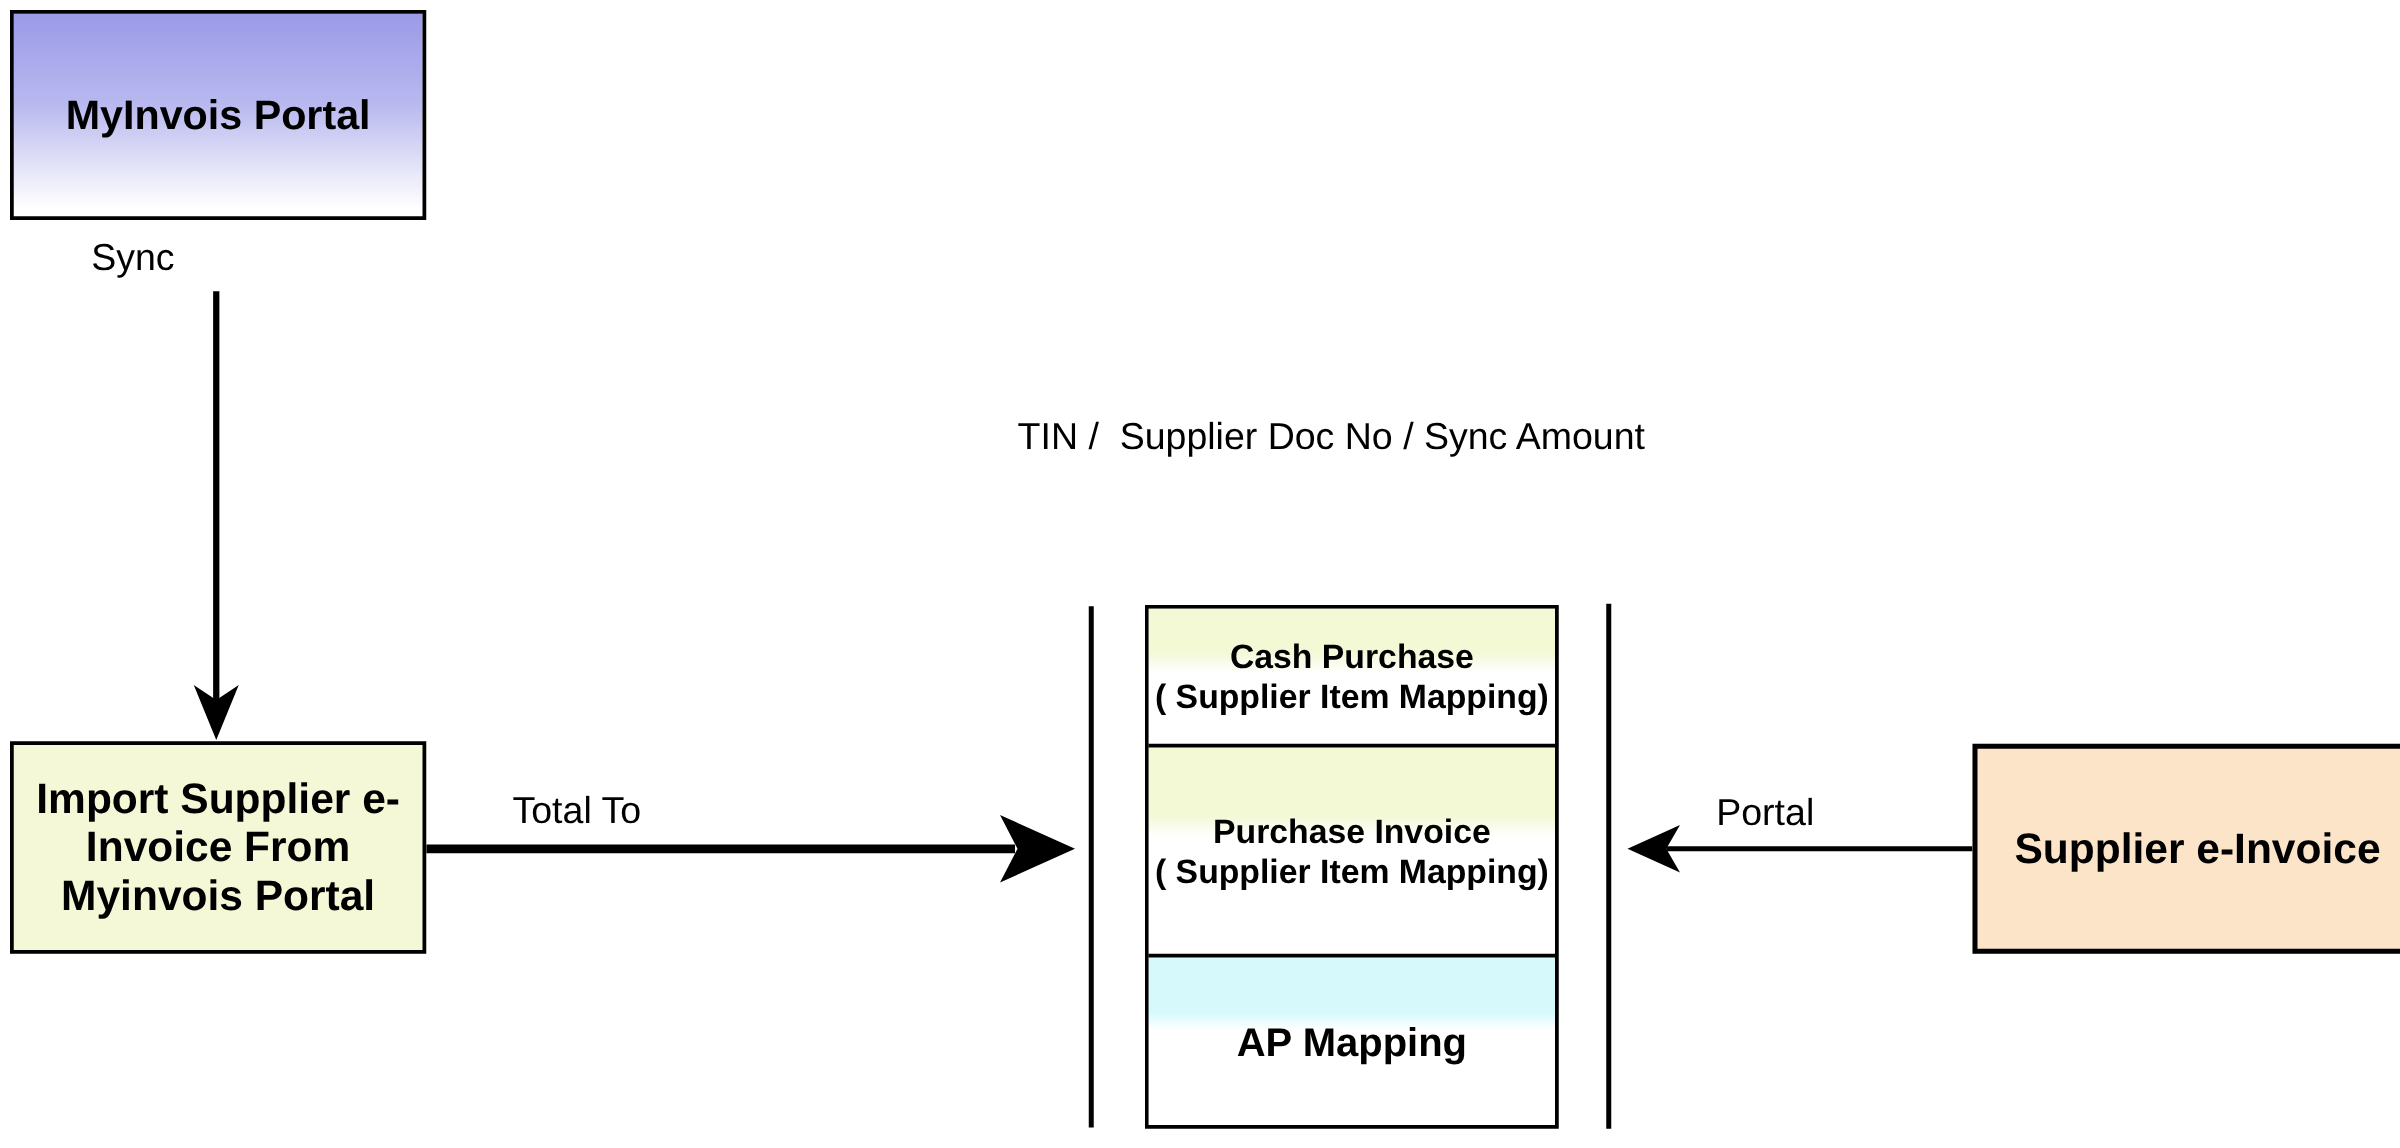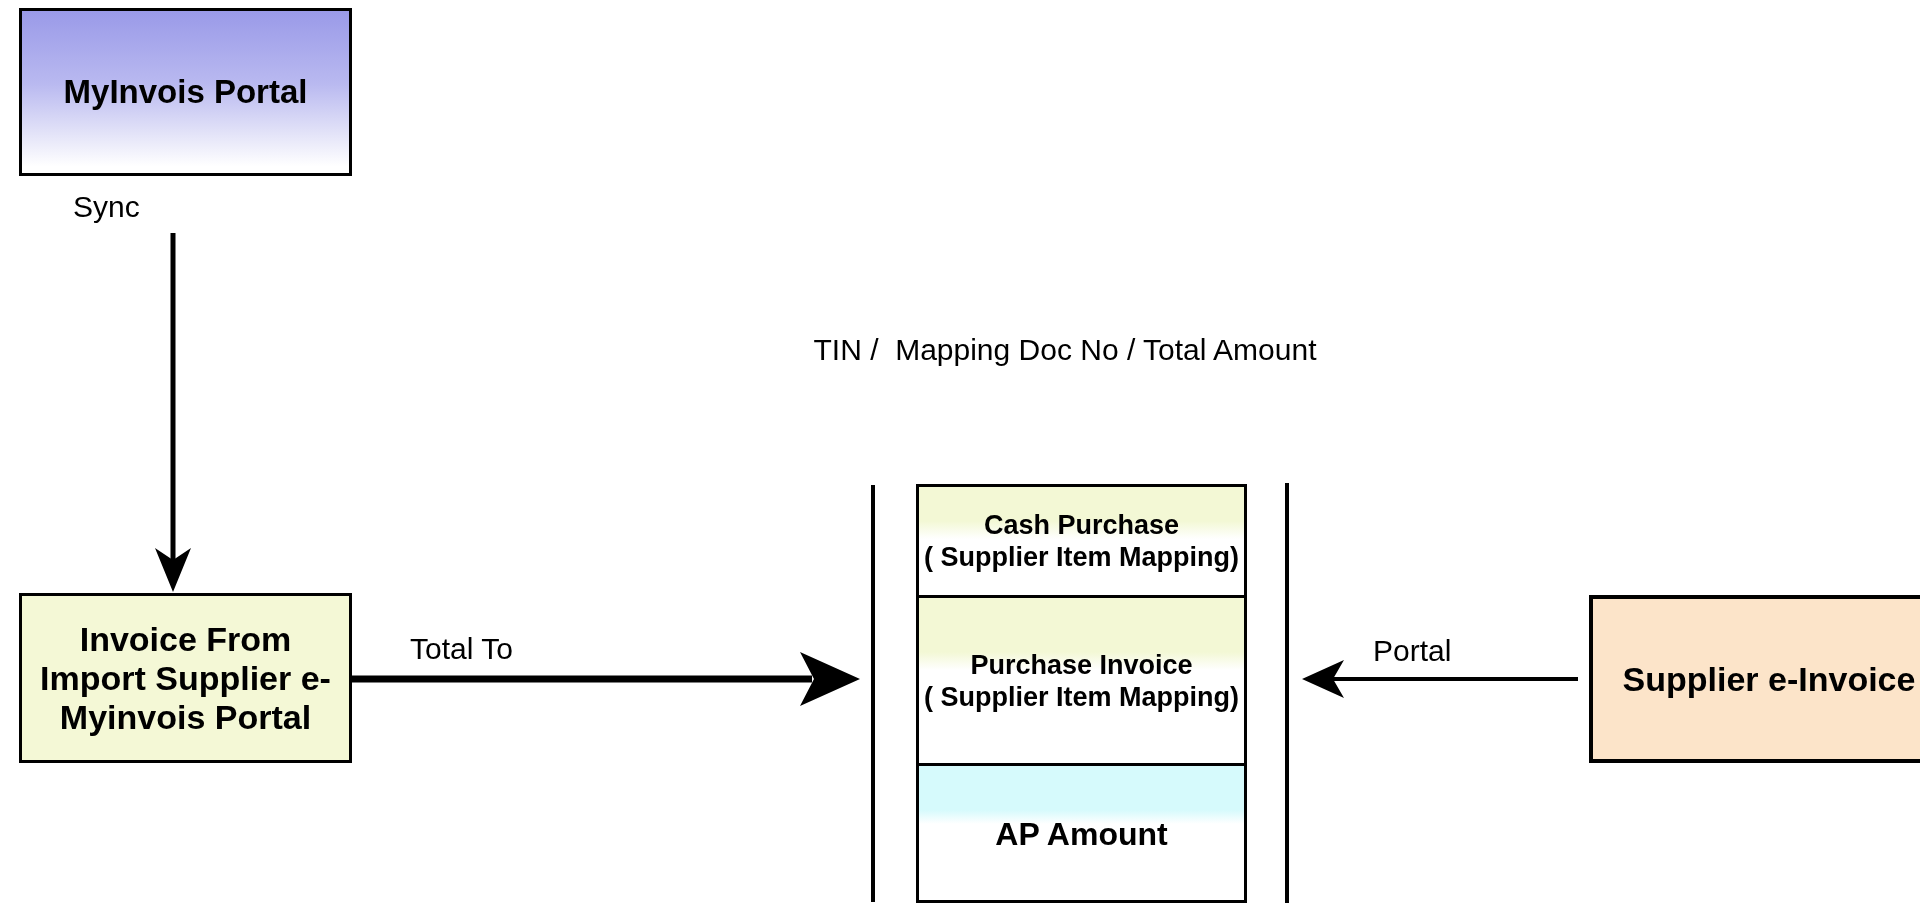--- a/index.html
+++ b/index.html
@@ -29,21 +29,20 @@
   .node {
     position: absolute;
     box-sizing: border-box;
     border: 3px solid var(--stroke, #000);
     display: flex;
     flex-direction: column;
     align-items: center;
     justify-content: center;
     text-align: center;
     font-weight: bold;
-    margin-left: 11px;
   }
   .node-portal {
     left: 8px; top: 8px;
     width: 333px; height: 168px;
     background: linear-gradient(to bottom, var(--portal-top) 0%, #b9b9f0 45%, #dedef7 72%, #ffffff 96%);
     font-size: 33px;
   }
   .node-import {
     left: 8px; top: 593px;
     width: 333px; height: 170px;
@@ -141,42 +140,42 @@
     <line x1="1287" y1="483" x2="1287" y2="903" stroke-width="4"></line>
   </svg>
 
   <div class="node node-portal">
     <span>MyInvois Portal</span>
   </div>
 
   <div class="flow-label label-sync">Sync</div>
 
   <div class="node node-import">
+    <div>Import Supplier e-</div>
     <div>Invoice From</div>
-    <div>Import Supplier e-</div>
     <div>Myinvois Portal</div>
   </div>
 
   <div class="flow-label label-import">Total To</div>
 
   <div class="annotation">
-    <div class="detail">TIN /  Mapping Doc No / Total Amount</div>
+    <div class="detail">TIN /  Supplier Doc No / Sync Amount</div>
   </div>
 
   <div class="stack">
     <div class="section section-cash">
       <div>Cash Purchase</div>
       <div>( Supplier Item Mapping)</div>
     </div>
     <div class="section section-purchase">
       <div>Purchase Invoice</div>
       <div>( Supplier Item Mapping)</div>
     </div>
     <div class="section section-ap">
-      <div>AP Amount</div>
+      <div>AP Mapping</div>
     </div>
   </div>
 
   <div class="flow-label label-valid">Portal</div>
 
   <div class="node node-recon">
     <div>Supplier e-Invoice</div>
   </div>
 
 </div>

